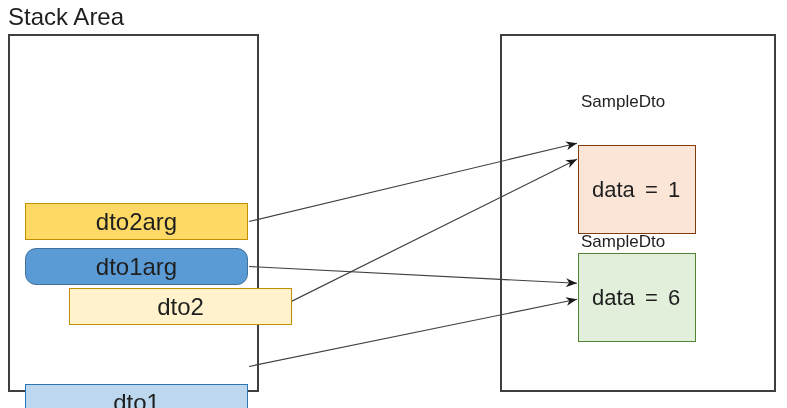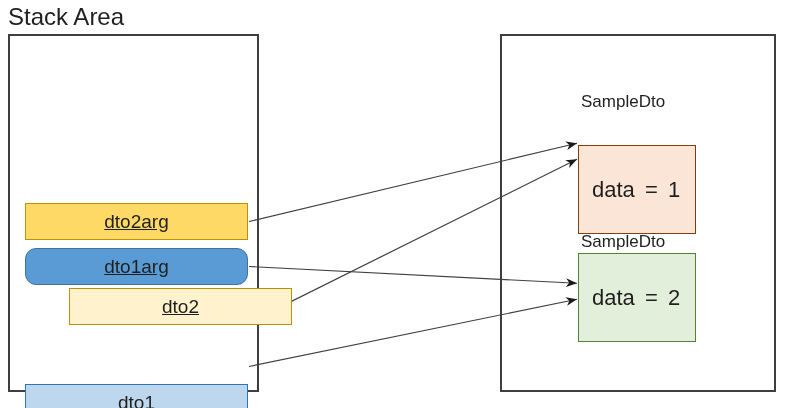--- a/index.html
+++ b/index.html
@@ -38,24 +38,23 @@
   .stack-box {
     position: absolute;
     left: 25px;
     width: 223px;
     height: 37px;
     box-sizing: border-box;
     border: 1.5px solid;
     display: flex;
     align-items: center;
     justify-content: center;
-    font-size: 19px;
+    font-size: 24px;
     line-height: 1;
     white-space: nowrap;
-    text-decoration: underline;
   }
   .stack-box.pos-0 { top: 203px; }
   .stack-box.pos-1 { top: 248px; }
   .stack-box.pos-2 { top: 288px; margin-left: 44px; }
   .stack-box.pos-3 { top: 348px; }
 
   .heap-obj-label {
     position: absolute;
     left: 581px;
     font-size: 17px;
@@ -116,14 +115,14 @@
       <line x1="249" y1="366.5" x2="577" y2="299.28" stroke="#404040" stroke-width="1.2" marker-end="url(#arrowhead)"></line>
     </svg>
 
 <div class="stack-box pos-0" style="background: rgb(255, 217, 102); border-color: rgb(191, 144, 0);">dto2arg</div>
     <div class="stack-box pos-1" style="background: rgb(91, 155, 213); border-color: rgb(65, 113, 156); border-radius: 11px;">dto1arg</div>
     <div class="stack-box pos-2" style="background: rgb(255, 242, 204); border-color: rgb(191, 144, 0);">dto2</div>
     <div class="stack-box pos-3" style="background: rgb(189, 215, 238); border-color: rgb(46, 117, 182); margin-top: 36px;">dto1</div>
     <div class="heap-obj-label pos-0">SampleDto</div>
     <div class="heap-box pos-0" style="background: rgb(251, 229, 214); border-color: rgb(132, 60, 12);">data = 1</div>
     <div class="heap-obj-label pos-1">SampleDto</div>
-    <div class="heap-box pos-1" style="background: rgb(226, 239, 218); border-color: rgb(84, 130, 53);">data = 2</div>
+    <div class="heap-box pos-1" style="background: rgb(226, 239, 218); border-color: rgb(84, 130, 53);">data = 6</div>
   </div>
 
 </body></html>

